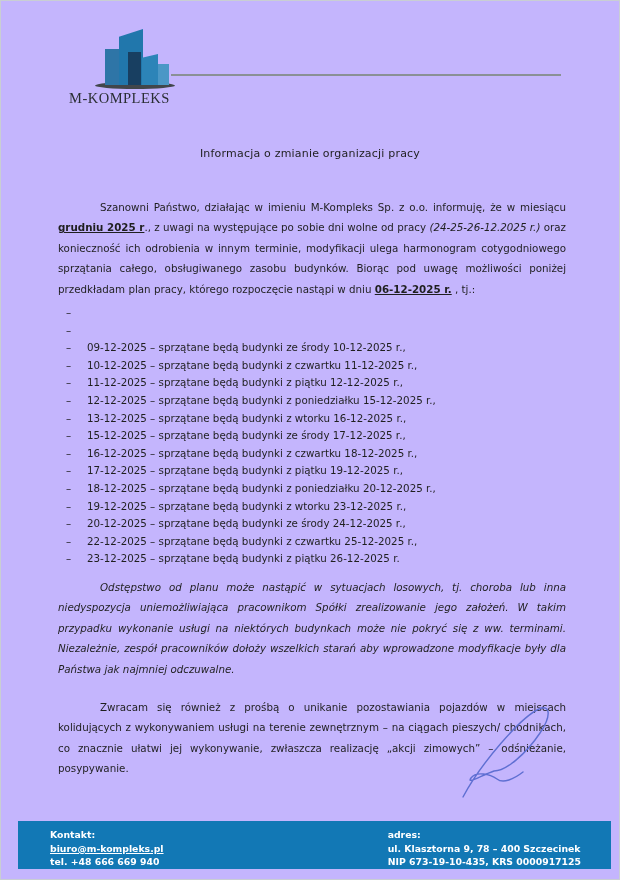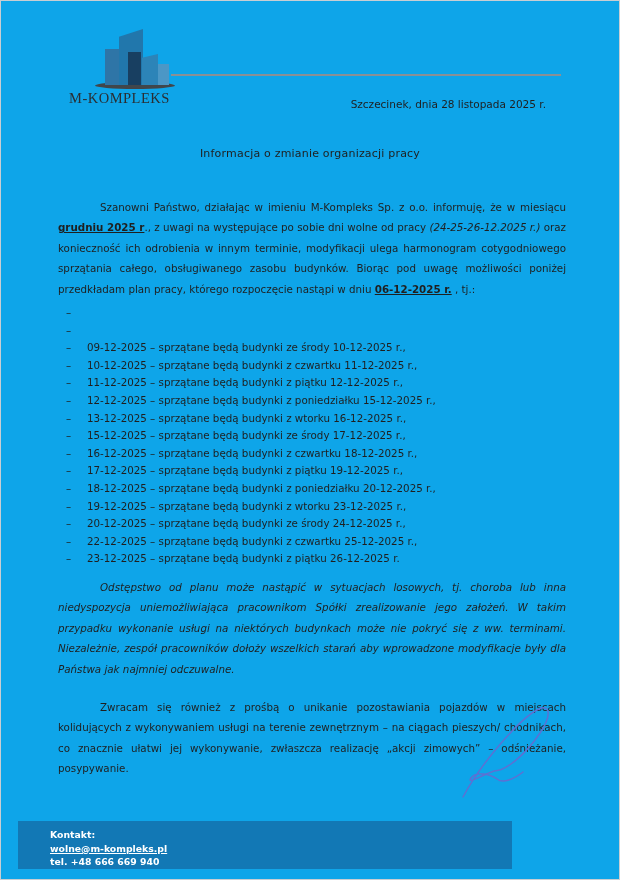--- a/index.html
+++ b/index.html
@@ -1,17 +1,17 @@
 <!DOCTYPE html>
 <html><head>
 <meta charset="utf-8">
 <style>
   html,body{margin:0;padding:0;background:#eceff1;}
   .page{
-    position:relative;width:620px;height:880px;margin:0 auto;background:#0ea5e9;
+    position:relative;width:620px;height:880px;margin:0 auto;background:#c4b5fd;
     border:1px solid #c9ced3;box-sizing:border-box;overflow:hidden;
     font-family:"DejaVu Sans","Liberation Sans",sans-serif;color:#1f1f1f;
   }
   
   .logo{position:absolute;left:68px;top:24px;width:132px;}
   .logo-art{position:relative;width:132px;height:64px;}
   .bldg{position:absolute;}
   .b-a{left:36px;top:24px;width:14px;height:36px;background:#2e75a7;}
   .b-b{left:50px;top:4px;width:24px;height:56px;background:#2177ac;
        clip-path:polygon(0 14%,100% 0,100% 100%,0 100%);}
@@ -39,21 +39,21 @@
   .li{display:flex;line-height:17.6px;text-align:left;}
   .dash{width:21px;flex:none;}
   .p2{margin-top:9px !important;font-style:italic;}
   .p3{margin-top:18px !important;}
   
   .sig-block{position:absolute;top:745px;right:57px;text-align:right;font-size:10.5px;}
   .sig-closing{padding-right:28px;}
   .sig-signer{margin-top:13px;font-style:italic;}
   .sig-svg{position:absolute;left:425px;top:700px;width:150px;height:108px;pointer-events:none;}
   
-  .footer{position:absolute;left:17px;top:820px;width:494px;height:48px;
+  .footer{position:absolute;left:17px;top:820px;width:593px;height:48px;
           background:#1278b5;color:#fff;font-size:9.3px;font-weight:bold;}
   .footer-inner{display:flex;justify-content:space-between;align-items:flex-start;
                 height:100%;box-sizing:border-box;padding:7px 30px 0 32px;}
   .f-col{line-height:13.5px;}
   .f-center{align-self:flex-end;padding-bottom:8px;}
   .f-link{color:#ffffff;text-decoration:underline;cursor:pointer;}
 </style>
 </head>
 <body>
 
@@ -66,21 +66,20 @@
       <div class="bldg b-b"></div>
       <div class="bldg b-c"></div>
       <div class="bldg b-d"></div>
       <div class="bldg b-e"></div>
     </div>
     <div class="logo-text">M-KOMPLEKS</div>
   </div>
 
   <div class="rule"></div>
 
-  <div class="date">Szczecinek, dnia 28 listopada 2025 r.</div>
 
   <div class="doc-title">Informacja o zmianie organizacji pracy</div>
 
   <div class="content">
     <p><span>Szanowni Państwo, działając w imieniu M-Kompleks Sp. z o.o. informuję, że w miesiącu </span><span class="bu">grudniu 2025 r</span><span>., z uwagi na występujące po sobie dni wolne od pracy </span><span class="it">(24-25-26-12.2025 r.)</span><span> oraz konieczność ich odrobienia w innym terminie, modyfikacji ulega harmonogram cotygodniowego sprzątania całego, obsługiwanego zasobu budynków. Biorąc pod uwagę możliwości poniżej przedkładam plan pracy, którego rozpoczęcie nastąpi w dniu </span><span class="bu">06-12-2025 r.</span><span> , tj.:</span></p>
 
     <div class="list">
       <div class="li">
           <span class="dash">–</span>
         </div>
@@ -147,19 +146,24 @@
 
   <svg class="sig-svg" viewBox="0 0 150 108">
     <path d="M 37 96 C 55 62, 95 16, 113 8 C 124 3, 126 14, 114 32 C 100 53, 80 70, 68 70 C 56 74, 40 84, 45 77 C 50 70, 64 73, 71 78 C 77 83, 88 78, 97 71" fill="none" stroke="#5f6fd2" stroke-width="1.4" stroke-linecap="round"></path>
   </svg>
 
 
   <div class="footer">
     <div class="footer-inner">
       <div class="f-col">
         <div>Kontakt:</div>
-        <div class="f-link">wolne@m-kompleks.pl</div>
+        <div class="f-link">biuro@m-kompleks.pl</div>
         <div>tel. +48 666 669 940</div>
+      </div>
+      <div class="f-col">
+        <div>adres:</div>
+        <div>ul. Klasztorna 9, 78 – 400 Szczecinek</div>
+        <div>NIP 673-19-10-435, KRS 0000917125</div>
       </div>
     </div>
   </div>
 
 </div>
 
 </body></html>

